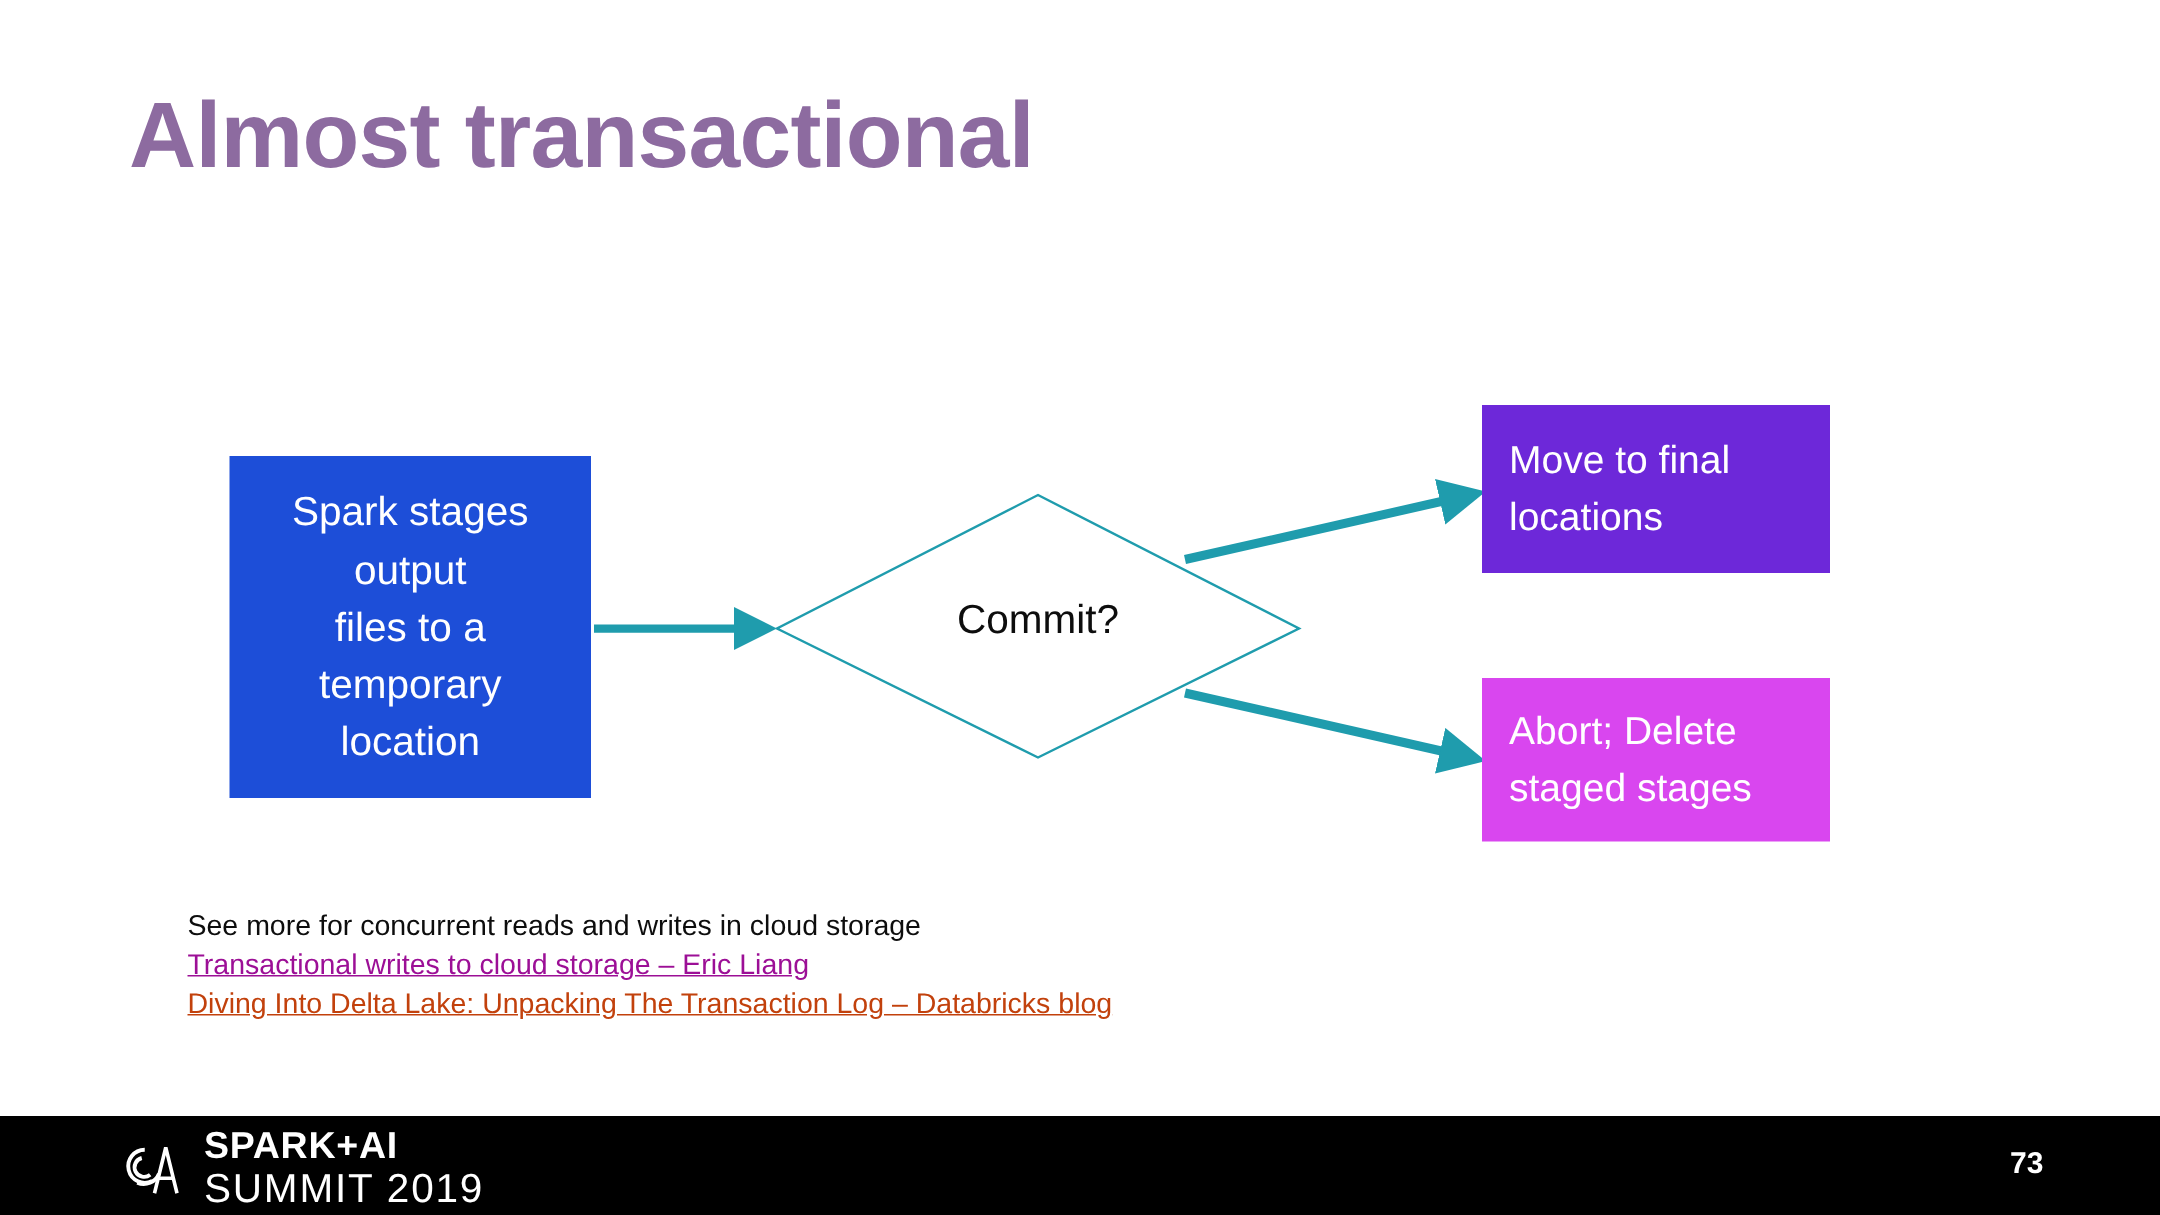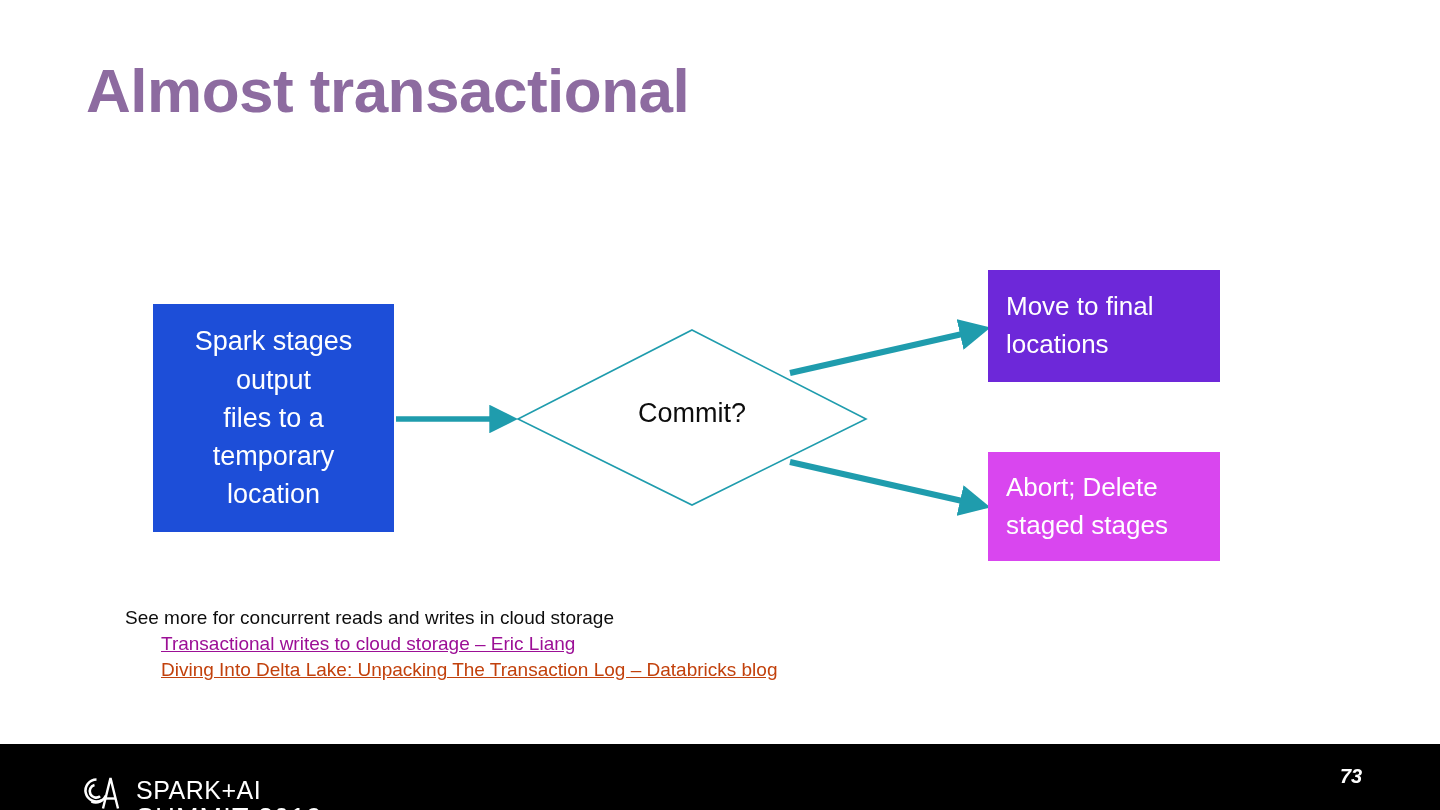--- a/index.html
+++ b/index.html
@@ -109,21 +109,20 @@
     font-size: 19px;
     line-height: 1.38;
     color: #0d0d0d;
   }
   .notes .note-line {
     display: block;
     white-space: nowrap;
   }
   .notes a {
     text-decoration: underline;
-    margin-left: 36px;
   }
   .link-purple { color: #9C0F96; }
   .link-blue { color: #c2410c; }
 
   
   .footer-bar {
     position: absolute;
     left: 0;
     top: 744px;
     width: 1440px;
@@ -144,39 +143,37 @@
     flex: 0 0 auto;
   }
   .logo-text {
     display: flex;
     flex-direction: column;
     justify-content: center;
     color: #ffffff;
   }
   .logo-top {
     font-size: 25px;
-    font-weight: normal;
+    font-weight: bold;
     letter-spacing: 0.5px;
     line-height: 1.02;
-    margin-top: 26px;
   }
   .logo-bottom {
     font-size: 27px;
     font-weight: normal;
     letter-spacing: 1.2px;
     line-height: 1.1;
   }
   .page-number {
     position: absolute;
     left: 1340px;
     top: 765px;
     color: #ffffff;
     font-size: 20px;
     font-weight: bold;
-    font-style: italic;
   }
 </style>
 </head>
 <body>
 
 <div class="slide">
 
   <div class="slide-title">Almost transactional</div>
 
   <div class="diagram">

